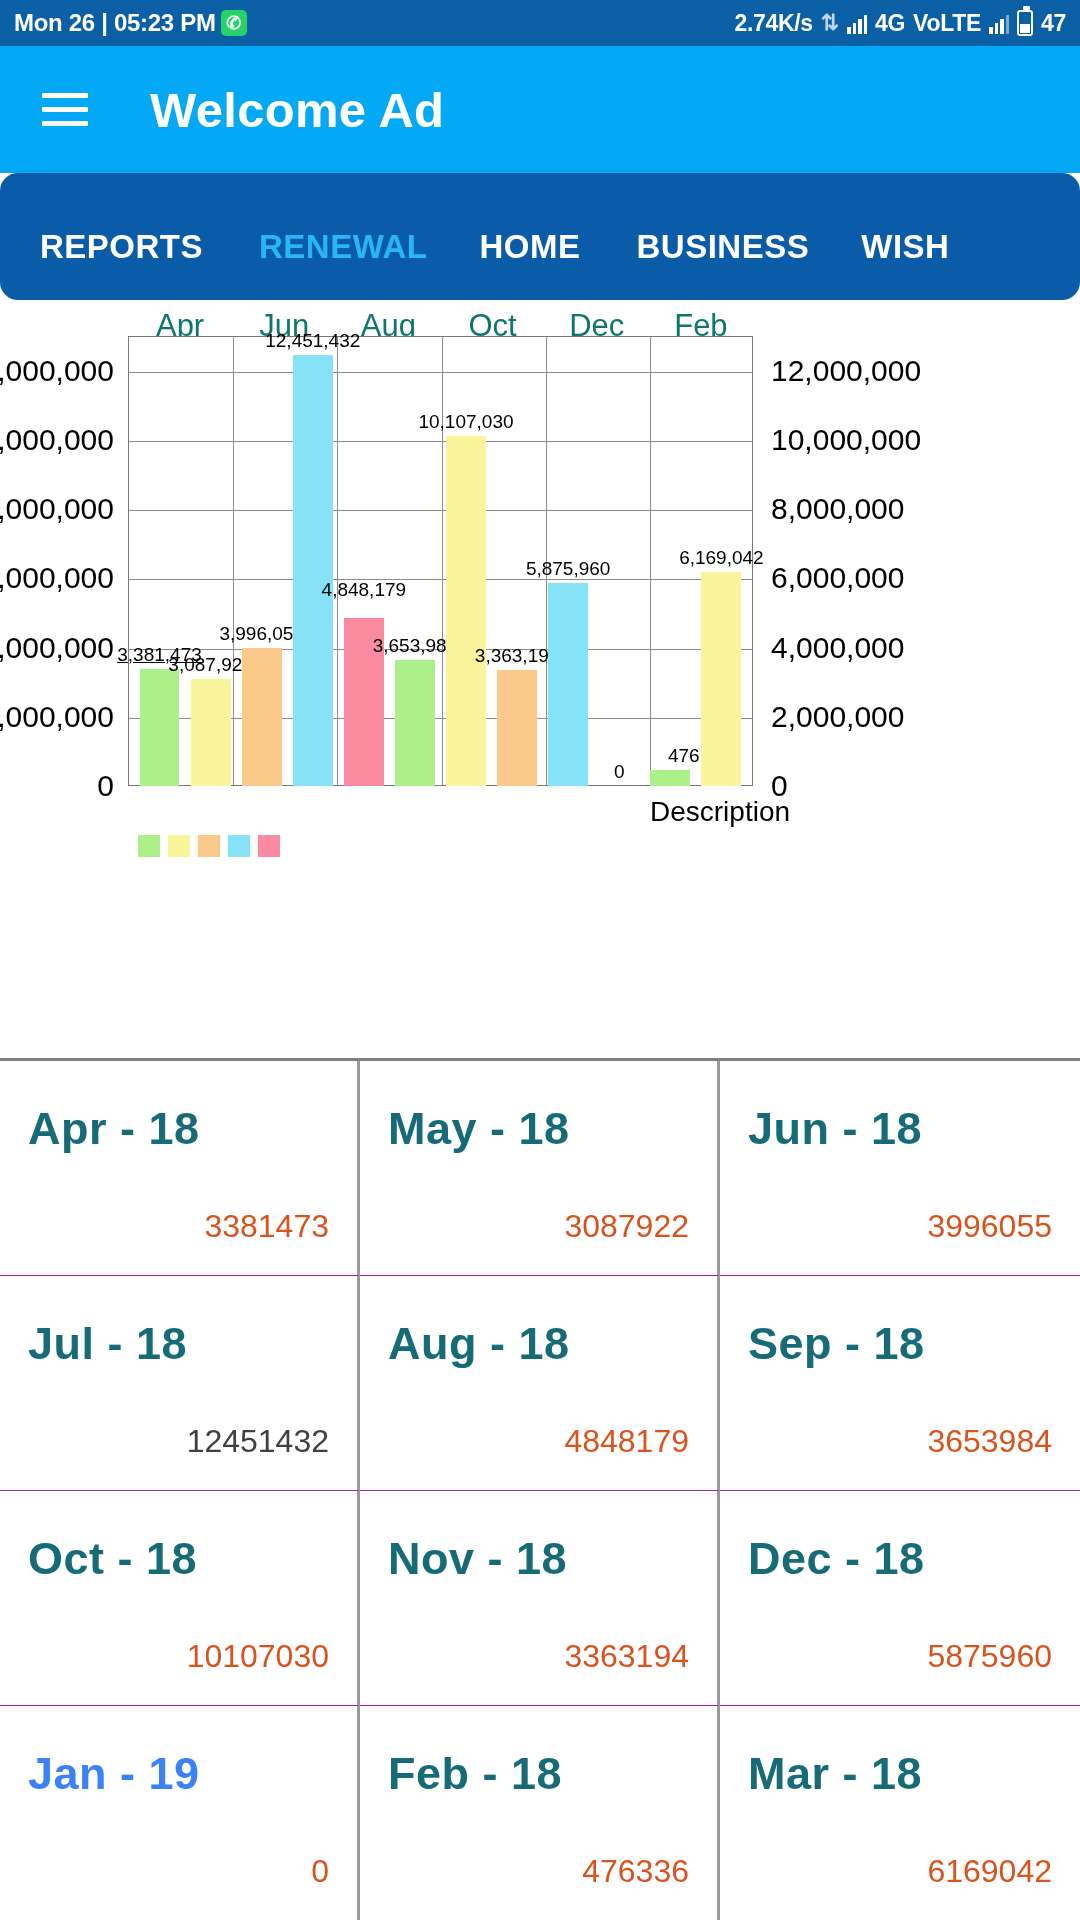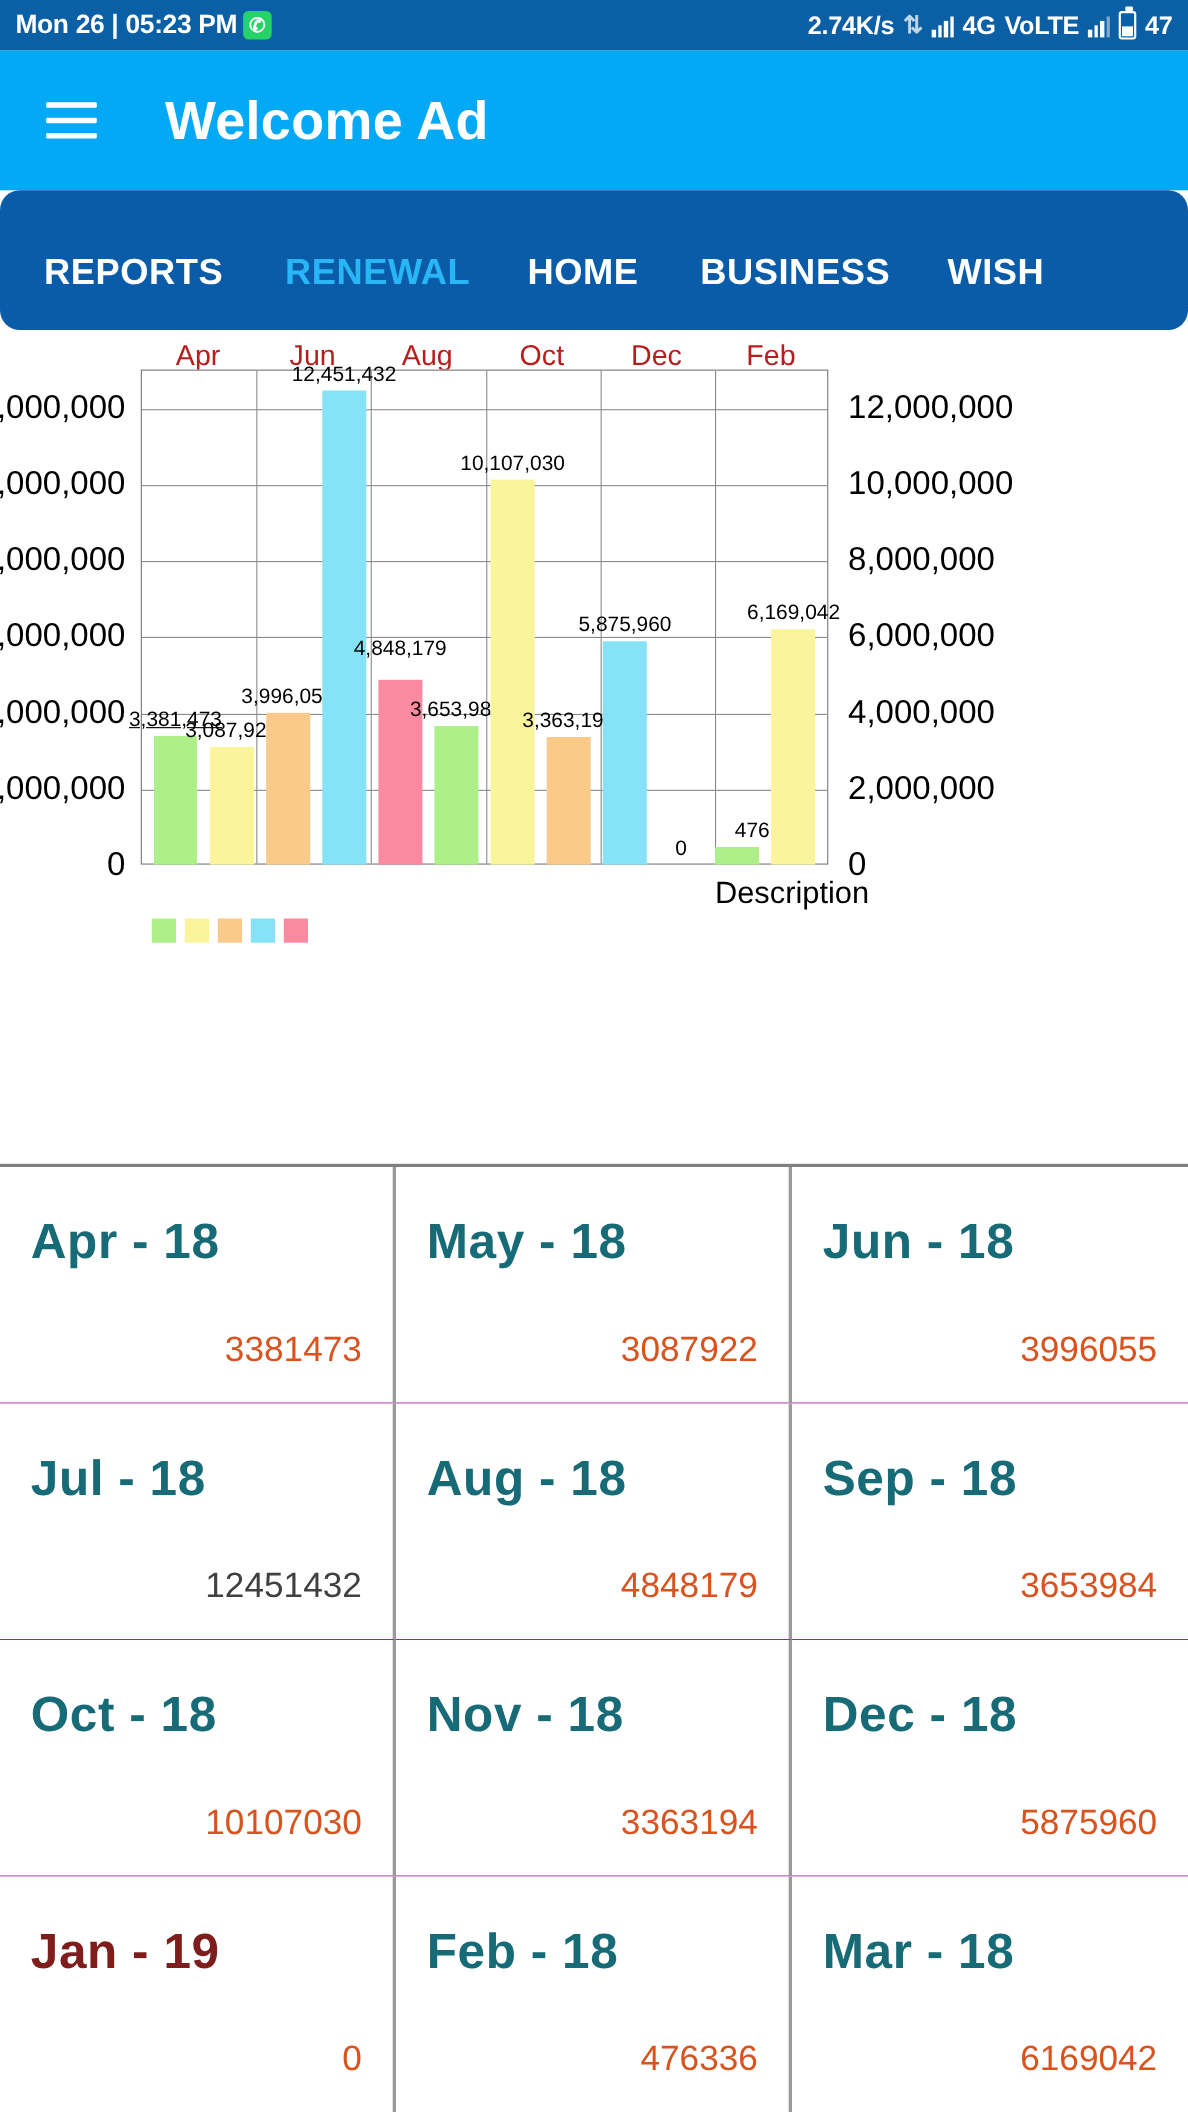--- a/index.html
+++ b/index.html
@@ -65,21 +65,21 @@
   .tab.t1 { padding-right: 52px; color: #29B6F6; margin-top: 28px; }
   .tab.t2 { padding-right: 56px; }
   .tab.t3 { padding-right: 52px; }
 
   
   #chart-section { position: relative; height: 750px; background: #ffffff; }
   #chart-top-labels {
     position: absolute; left: 0; top: 8px; width: 1080px; height: 38px;
   }
   .top-tick {
-    position: absolute; font-size: 26px; color: #b91c1c; transform: translateX(-50%);
+    position: absolute; font-size: 31px; color: #0f766e; transform: translateX(-50%);
   }
   #plot-wrap {
     position: absolute; left: 128px; top: 36px;
     width: 625px; height: 450px;
   }
   #plot {
     position: absolute; inset: 0;
     border: 1px solid #777; border-top: 1px solid #777;
     background: #ffffff;
   }
@@ -311,21 +311,21 @@
     </div>
     <div class="cell">
       <div class="cell-title" style="color: rgb(23, 107, 119);">Nov - 18</div>
       <div class="cell-value" style="color: rgb(217, 83, 30);">3363194</div>
     </div>
     <div class="cell">
       <div class="cell-title" style="color: rgb(23, 107, 119);">Dec - 18</div>
       <div class="cell-value" style="color: rgb(217, 83, 30);">5875960</div>
     </div>
     <div class="cell">
-      <div class="cell-title" style="color: #7f1d1d;">Jan - 19</div>
+      <div class="cell-title" style="color: #3b82f6;">Jan - 19</div>
       <div class="cell-value" style="color: rgb(217, 83, 30);">0</div>
     </div>
     <div class="cell">
       <div class="cell-title" style="color: rgb(23, 107, 119);">Feb - 18</div>
       <div class="cell-value" style="color: rgb(217, 83, 30);">476336</div>
     </div>
     <div class="cell">
       <div class="cell-title" style="color: rgb(23, 107, 119);">Mar - 18</div>
       <div class="cell-value" style="color: rgb(217, 83, 30);">6169042</div>
     </div>

